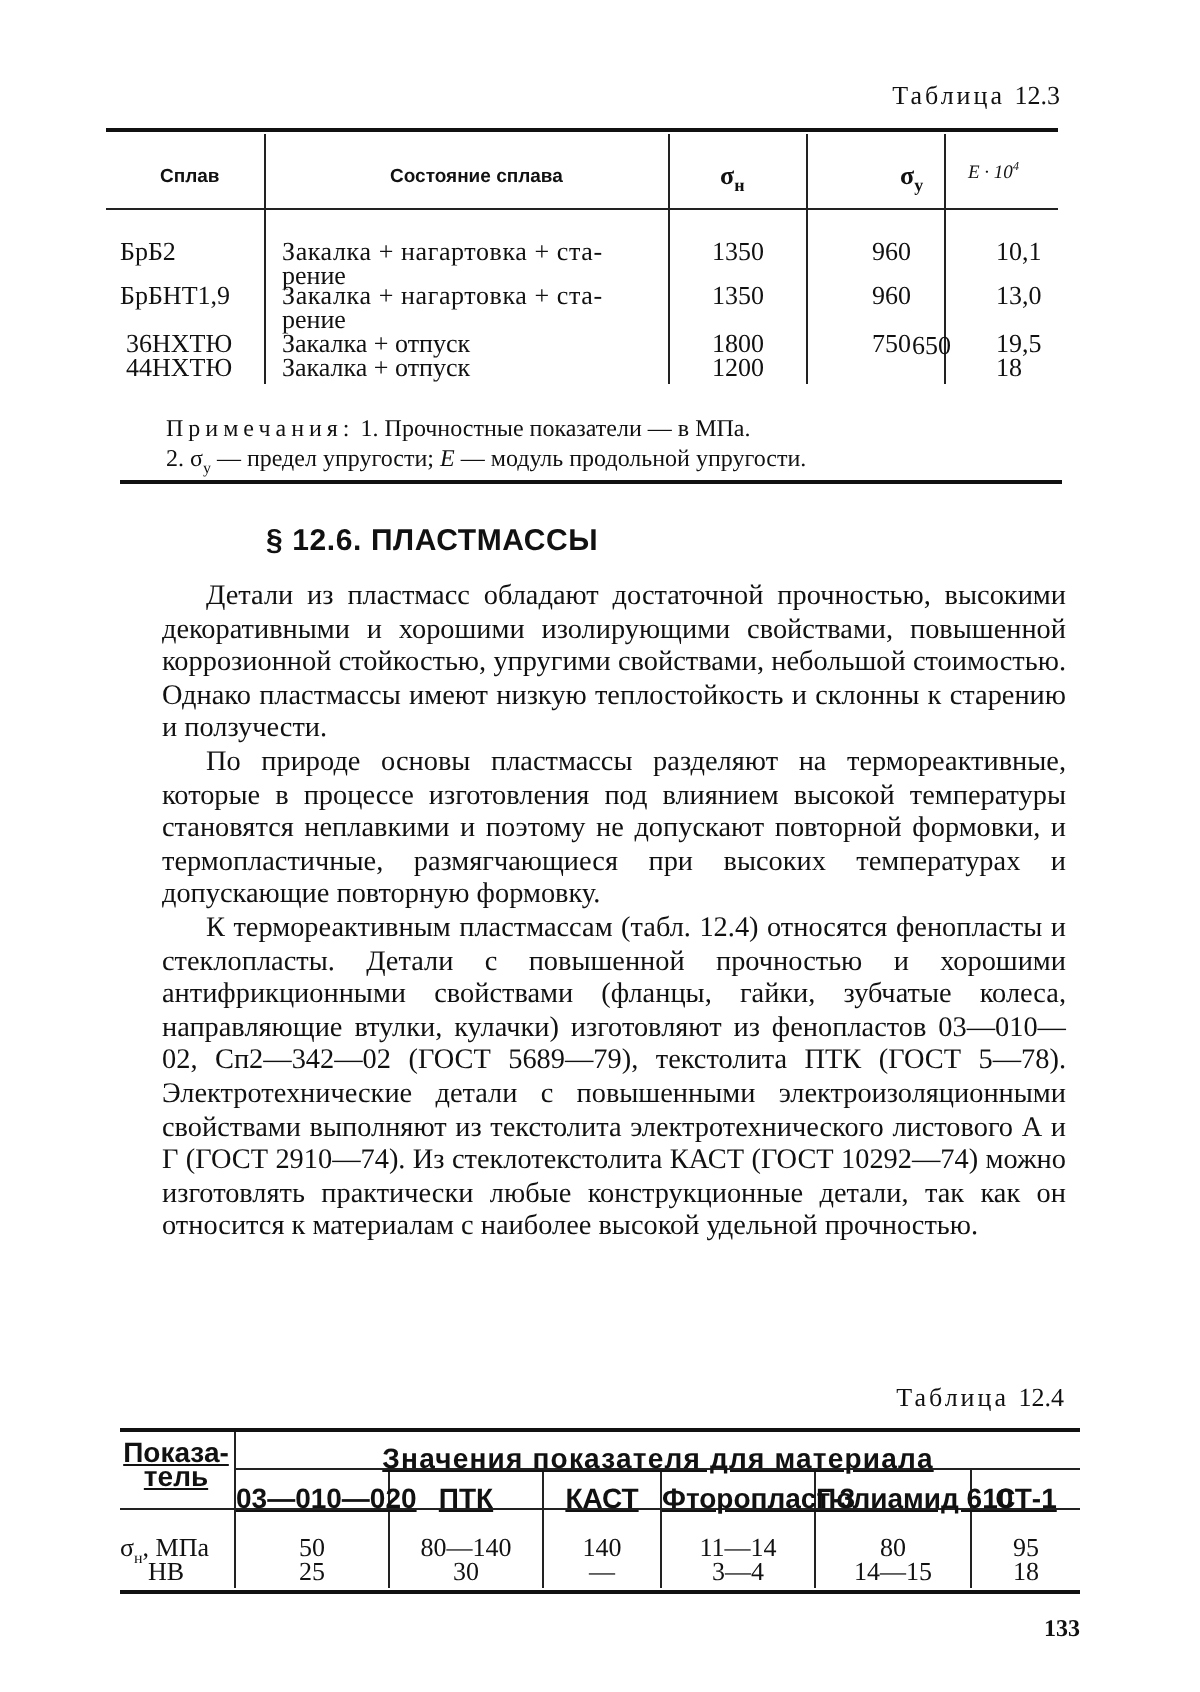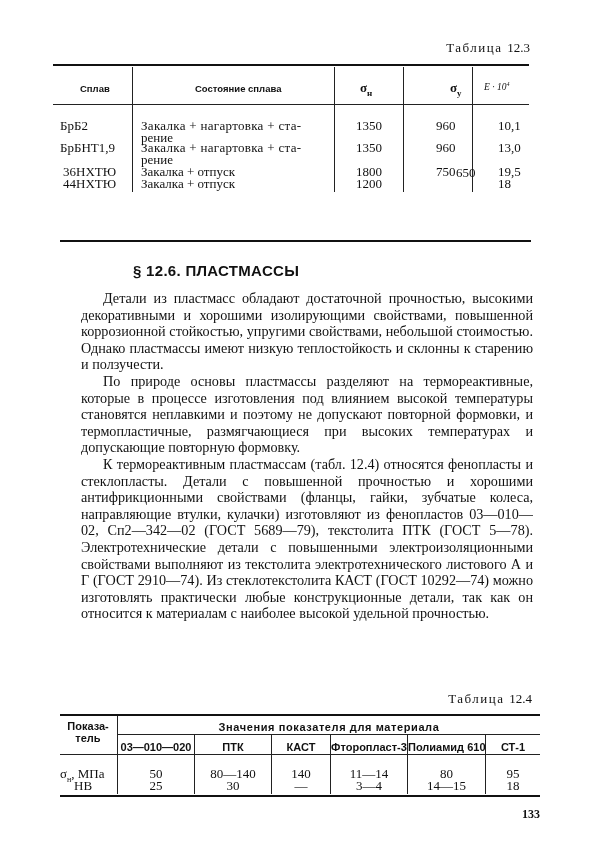--- a/index.html
+++ b/index.html
@@ -31,21 +31,21 @@
   }
 
   .para {
     left: 81px; width: 452px; font-size: 14.2px; line-height: 16.6px;
     text-align: justify; text-indent: 0;
   }
   .para p { margin: 0; text-indent: 22px; text-align: justify; }
   .para p.first { text-indent: 67px; }
 
   
-  .t4-head { font-family: "Liberation Sans", sans-serif; font-size: 11px; font-weight: bold; }
+  .t4-head { font-family: "Liberation Sans", sans-serif; font-size: 14px; font-weight: bold; text-decoration: underline; }
   .t4 { font-size: 13px; line-height: 12px; }
   .center { text-align: center; }
   .page-num { font-size: 12px; font-weight: bold; }
 </style>
 </head>
 <body>
 
 <div class="abs tab-caption" style="top:40px;">
   <span>Таблица</span>
   <span class="num">12.3</span>
@@ -95,20 +95,28 @@
     <div class="cell" style="top:165px; left:498px;">19,5</div>
 
     <div class="cell" style="top:177px; left:63px;">44НХТЮ</div>
     <div class="cell" style="top:177px; left:141px;">Закалка + отпуск</div>
     <div class="cell" style="top:177px; left:356px;">1200</div>
     <div class="cell" style="top:166px; left:436px;margin-left:20px;">650</div>
     <div class="cell" style="top:177px; left:498px;">18</div>
   </div>
 
   <div class="abs notes" style="top:207px; left:83px; width:450px;">
+    <div>
+      <span class="spaced">Примечания:</span>
+      <span>1. Прочностные показатели — в МПа.</span>
+    </div>
+    <div>
+      <span>2.</span>
+      <span>σ</span><sub style="font-size:8px;">у</sub><span> — предел упругости; </span><i>E</i><span> — модуль продольной упругости.</span>
+    </div>
   </div>
   <div class="rule" style="top:240px; left:60px; width:471px;"></div>
 </div>
 
 <div class="abs section-title" style="top:262px; left:133px;">§ 12.6. ПЛАСТМАССЫ</div>
 
 <div class="abs para" style="top:290px;">
   <p>Детали из пластмасс обладают достаточной прочностью, высокими декоративными и хорошими изолирующими свойствами, повышенной коррозионной стойкостью, упругими свойствами, небольшой стоимостью. Однако пластмассы имеют низкую теплостойкость и склонны к старению и ползучести.</p>
   <p>По природе основы пластмассы разделяют на термореактивные, которые в процессе изготовления под влиянием высокой температуры становятся неплавкими и поэтому не допускают повторной формовки, и термопластичные, размягчающиеся при высоких температурах и допускающие повторную формовку.</p>
   <p>К термореактивным пластмассам (табл. 12.4) относятся фенопласты и стеклопласты. Детали с повышенной прочностью и хорошими антифрикционными свойствами (фланцы, гайки, зубчатые колеса, направляющие втулки, кулачки) изготовляют из фенопластов 03—010—02, Сп2—342—02 (ГОСТ 5689—79), текстолита ПТК (ГОСТ 5—78). Электротехнические детали с повышенными электроизоляционными свойствами выполняют из текстолита электротехнического листового А и Г (ГОСТ 2910—74). Из стеклотекстолита КАСТ (ГОСТ 10292—74) можно изготовлять практически любые конструкционные детали, так как он относится к материалам с наиболее высокой удельной прочностью.</p>

